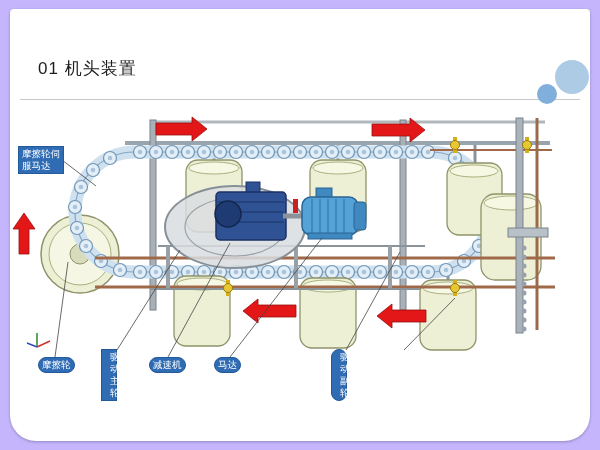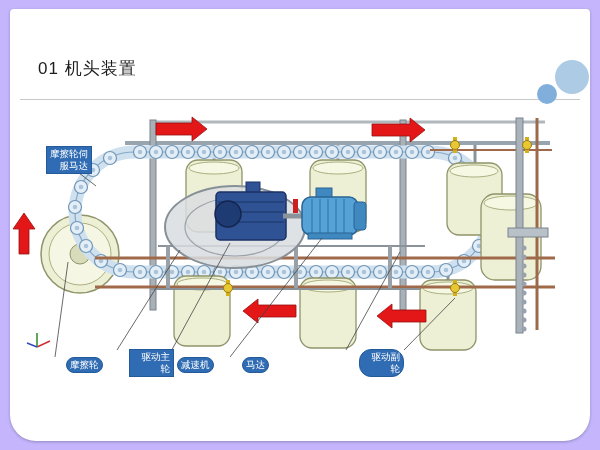--- a/index.html
+++ b/index.html
@@ -8,23 +8,23 @@
   .page { position:relative; width:600px; height:450px; background:#c4b5fd; overflow:hidden; }
   .slide { position:absolute; left:10px; top:9px; width:580px; height:432px; background:#ffffff;
            border-radius:4px 4px 26px 26px; box-shadow:0 1px 3px rgba(0,0,0,.25); }
   .title { position:absolute; left:38px; top:57px; font-size:17px; color:#1c1c1c; letter-spacing:1px; }
   .rule  { position:absolute; left:20px; right:20px; top:99px; height:1px; background:#c9c9c9; }
   .decor-c { position:absolute; border-radius:50%; }
   .decor-big   { left:555px; top:60px; width:34px; height:34px; background:#aecbe6; }
   .decor-small { left:537px; top:84px; width:20px; height:20px; background:#7fafda; }
   svg.overlay { position:absolute; inset:0; width:600px; height:450px; }
   .lbl { position:absolute; background:#2f6cb3; color:#ffffff; font-size:9.5px; line-height:12px;
-         padding:1px 3px; text-align:right; border:1px solid #235a99;margin-left:28px; }
+         padding:1px 3px; text-align:left; border:1px solid #235a99; }
   .w4 { width:46px; }
-  .w3 { width:45px;padding-left:8px; }
+  .w3 { width:16px;padding-left:8px; }
   .nw { white-space:nowrap;border-radius:8px; }
 </style>
 </head>
 <body>
 
 <div class="page">
   <div class="slide"></div>
   <div class="title">01 机头装置</div>
   <div class="rule"></div>
   <span class="decor-c decor-big"></span>

